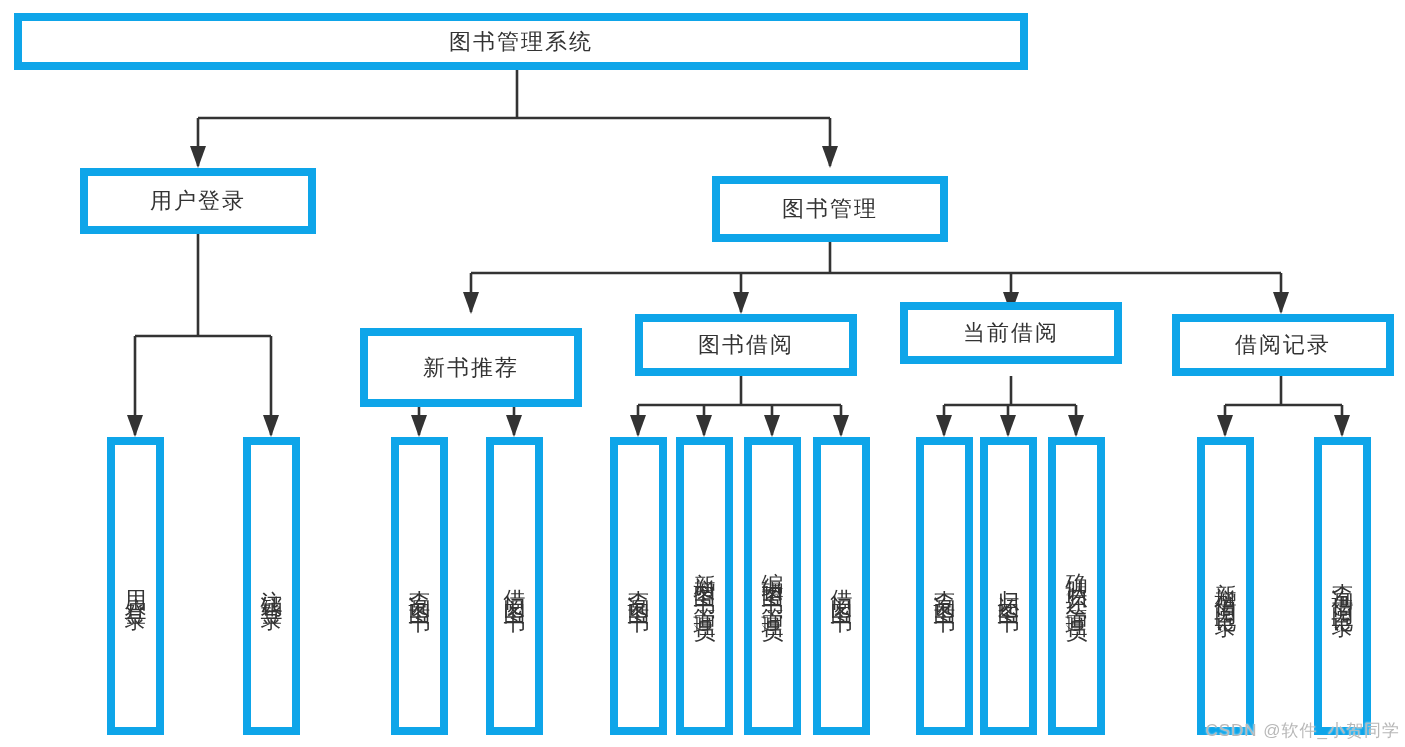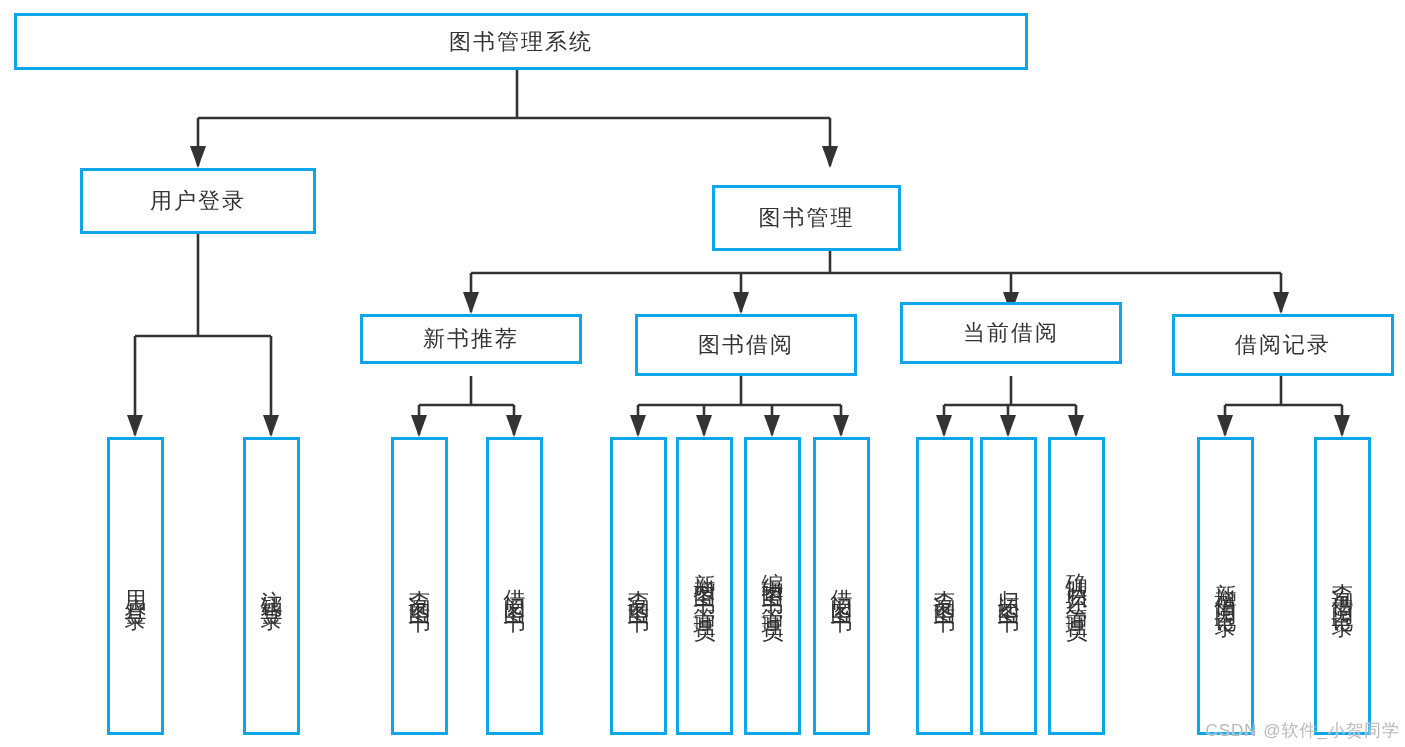--- a/index.html
+++ b/index.html
@@ -10,21 +10,21 @@
     font-family:"Liberation Sans","DejaVu Sans",sans-serif;
     color:#333333;
     overflow:hidden;
   }
   #wires{position:absolute;left:0;top:0;width:1405px;height:747px;}
   .ln{stroke:#333333;stroke-width:2.6;fill:none;}
   .box{
     position:absolute;
     box-sizing:border-box;
     background:#ffffff;
-    border:3px solid #0ea5e9;
+    border:8px solid #0ea5e9;
     display:flex;
     align-items:center;
     justify-content:center;
     font-size:22px;
     color:#333333;
     letter-spacing:2px;
     text-align:center;
   }
   .vbox{
     writing-mode:vertical-rl;
@@ -93,23 +93,23 @@
 
     <path class="ln" d="M1281,376 V405"></path>
     <path class="ln" d="M1225,405 H1342"></path>
     <path class="ln" d="M1225,405 V435" marker-end="url(#arr)"></path>
     <path class="ln" d="M1342,405 V435" marker-end="url(#arr)"></path>
   </svg>
 
   <div class="box" style="left:14px;top:13px;width:1014px;height:57px">图书管理系统</div>
 
   <div class="box" style="left:80px;top:168px;width:236px;height:66px">用户登录</div>
-  <div class="box" style="left:712px;top:185px;width:189px;height:66px">图书管理</div>
+  <div class="box" style="left:712px;top:176px;width:236px;height:66px">图书管理</div>
 
-  <div class="box" style="left:360px;top:314px;width:222px;height:50px">新书推荐</div>
+  <div class="box" style="left:360px;top:328px;width:222px;height:79px">新书推荐</div>
   <div class="box" style="left:635px;top:314px;width:222px;height:62px">图书借阅</div>
   <div class="box" style="left:900px;top:302px;width:222px;height:62px">当前借阅</div>
   <div class="box" style="left:1172px;top:314px;width:222px;height:62px">借阅记录</div>
 
   <div class="box vbox" style="left:107px;top:437px;width:57px;height:298px">用户登录</div>
   <div class="box vbox" style="left:243px;top:437px;width:57px;height:298px">注销登录</div>
 
   <div class="box vbox" style="left:391px;top:437px;width:57px;height:298px">查询图书</div>
   <div class="box vbox" style="left:486px;top:437px;width:57px;height:298px">借阅图书</div>
 

